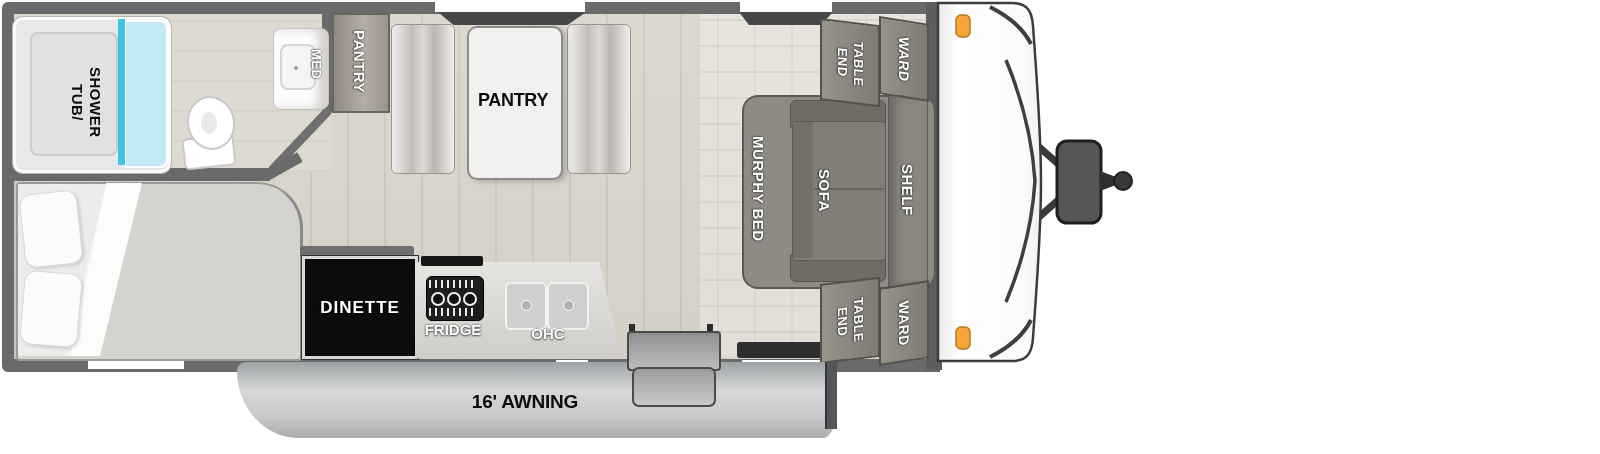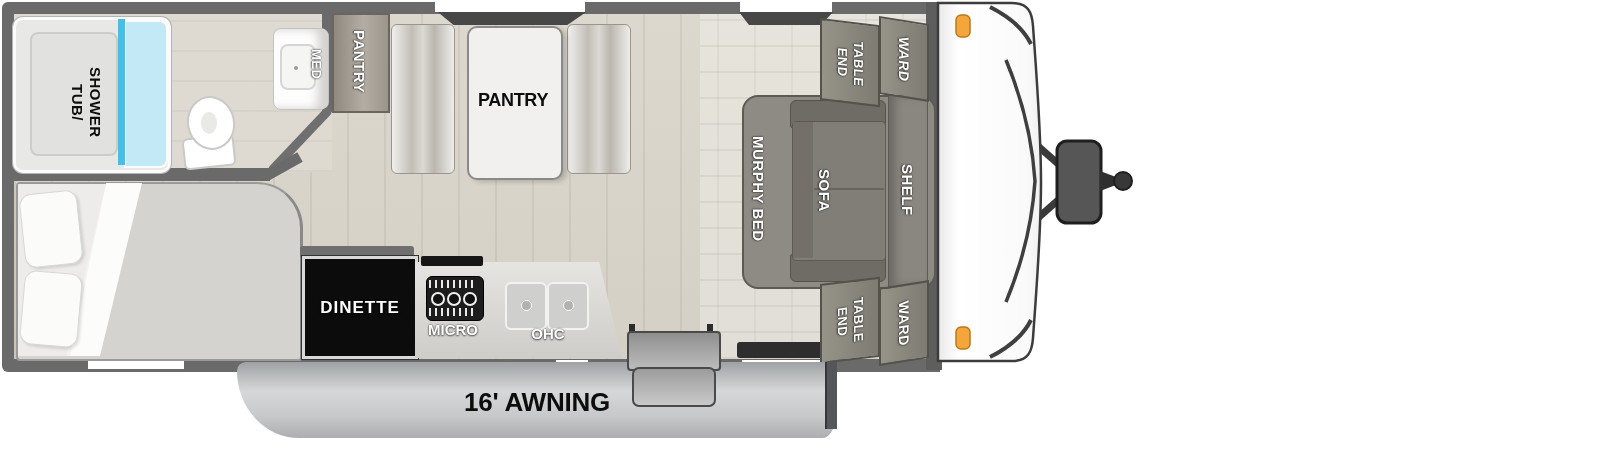--- a/index.html
+++ b/index.html
@@ -200,36 +200,36 @@
   <div class="abs counter"></div>
   <div class="abs hood"></div>
   <div class="abs cooktop">
     <div class="abs grate" style="top:3px;"></div>
     <div class="abs grate" style="top:31px;"></div>
     <div class="abs burner" style="left:4px;"></div>
     <div class="abs burner" style="left:20px;"></div>
     <div class="abs burner" style="left:36px;"></div>
   </div>
   <div class="abs center lbl" style="left:420px;top:321px;width:66px;height:17px;font-size:15px;">
-    <span>MICRO</span>
+    <span>FRIDGE</span>
   </div>
   <div class="abs sink" style="left:505px;">
     <div class="abs drain"></div>
   </div>
   <div class="abs sink" style="left:547px;">
     <div class="abs drain"></div>
   </div>
   <div class="abs center lbl" style="left:516px;top:325px;width:64px;height:17px;font-size:15px;">
     <span>OHC</span>
   </div>
 
   <div class="abs awning">
     <div class="awning-edge"></div>
   </div>
-  <div class="abs center lbl-dark" style="left:437px;top:391px;width:200px;height:22px;font-size:26px;letter-spacing:-0.2px;text-align:right;">
+  <div class="abs center lbl-dark" style="left:425px;top:391px;width:200px;height:22px;font-size:19px;letter-spacing:-0.2px;text-align:right;">
     <span>16' AWNING</span>
   </div>
   <div class="abs step-post" style="left:629px;"></div>
   <div class="abs step-post" style="left:707px;"></div>
   <div class="abs step-upper"></div>
   <div class="abs step-lower"></div>
 
   <svg width="1600" height="454">
     <defs>
       <linearGradient id="capGrad" x1="0" y1="0" x2="1" y2="0">

